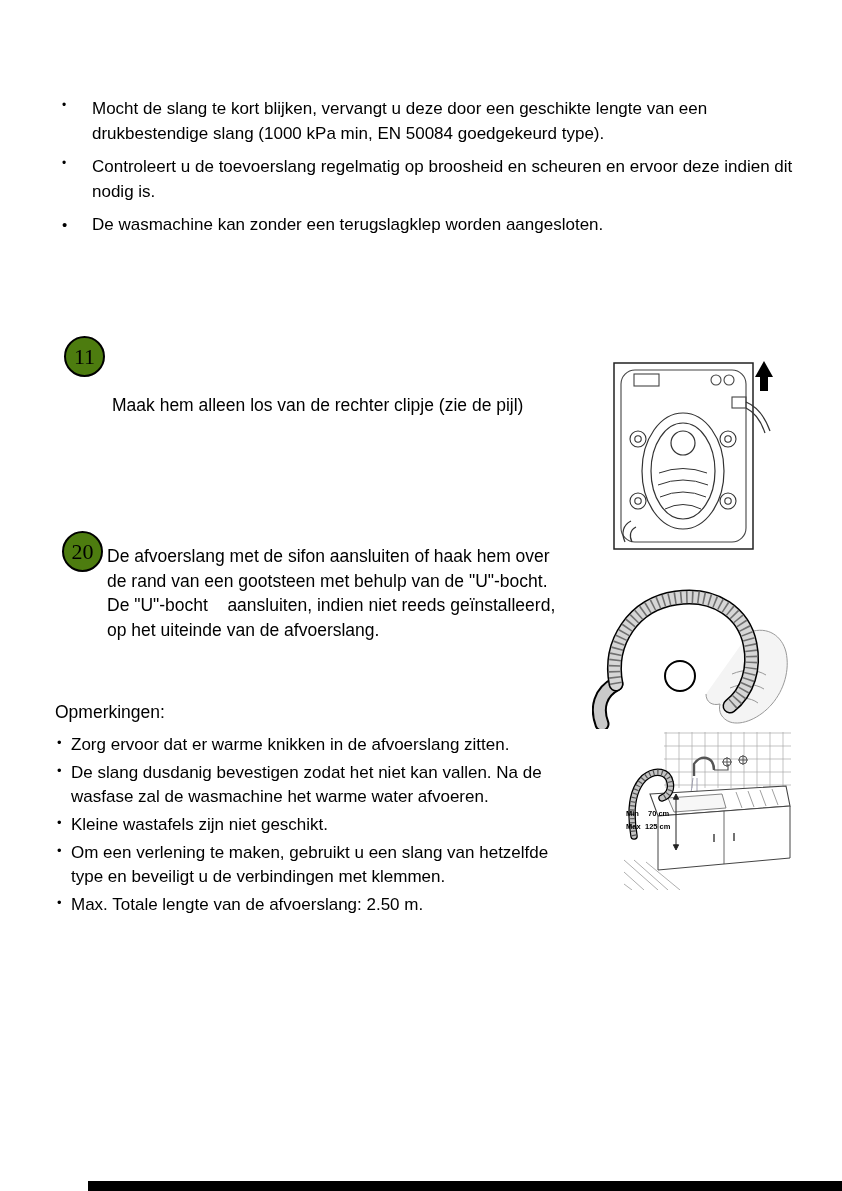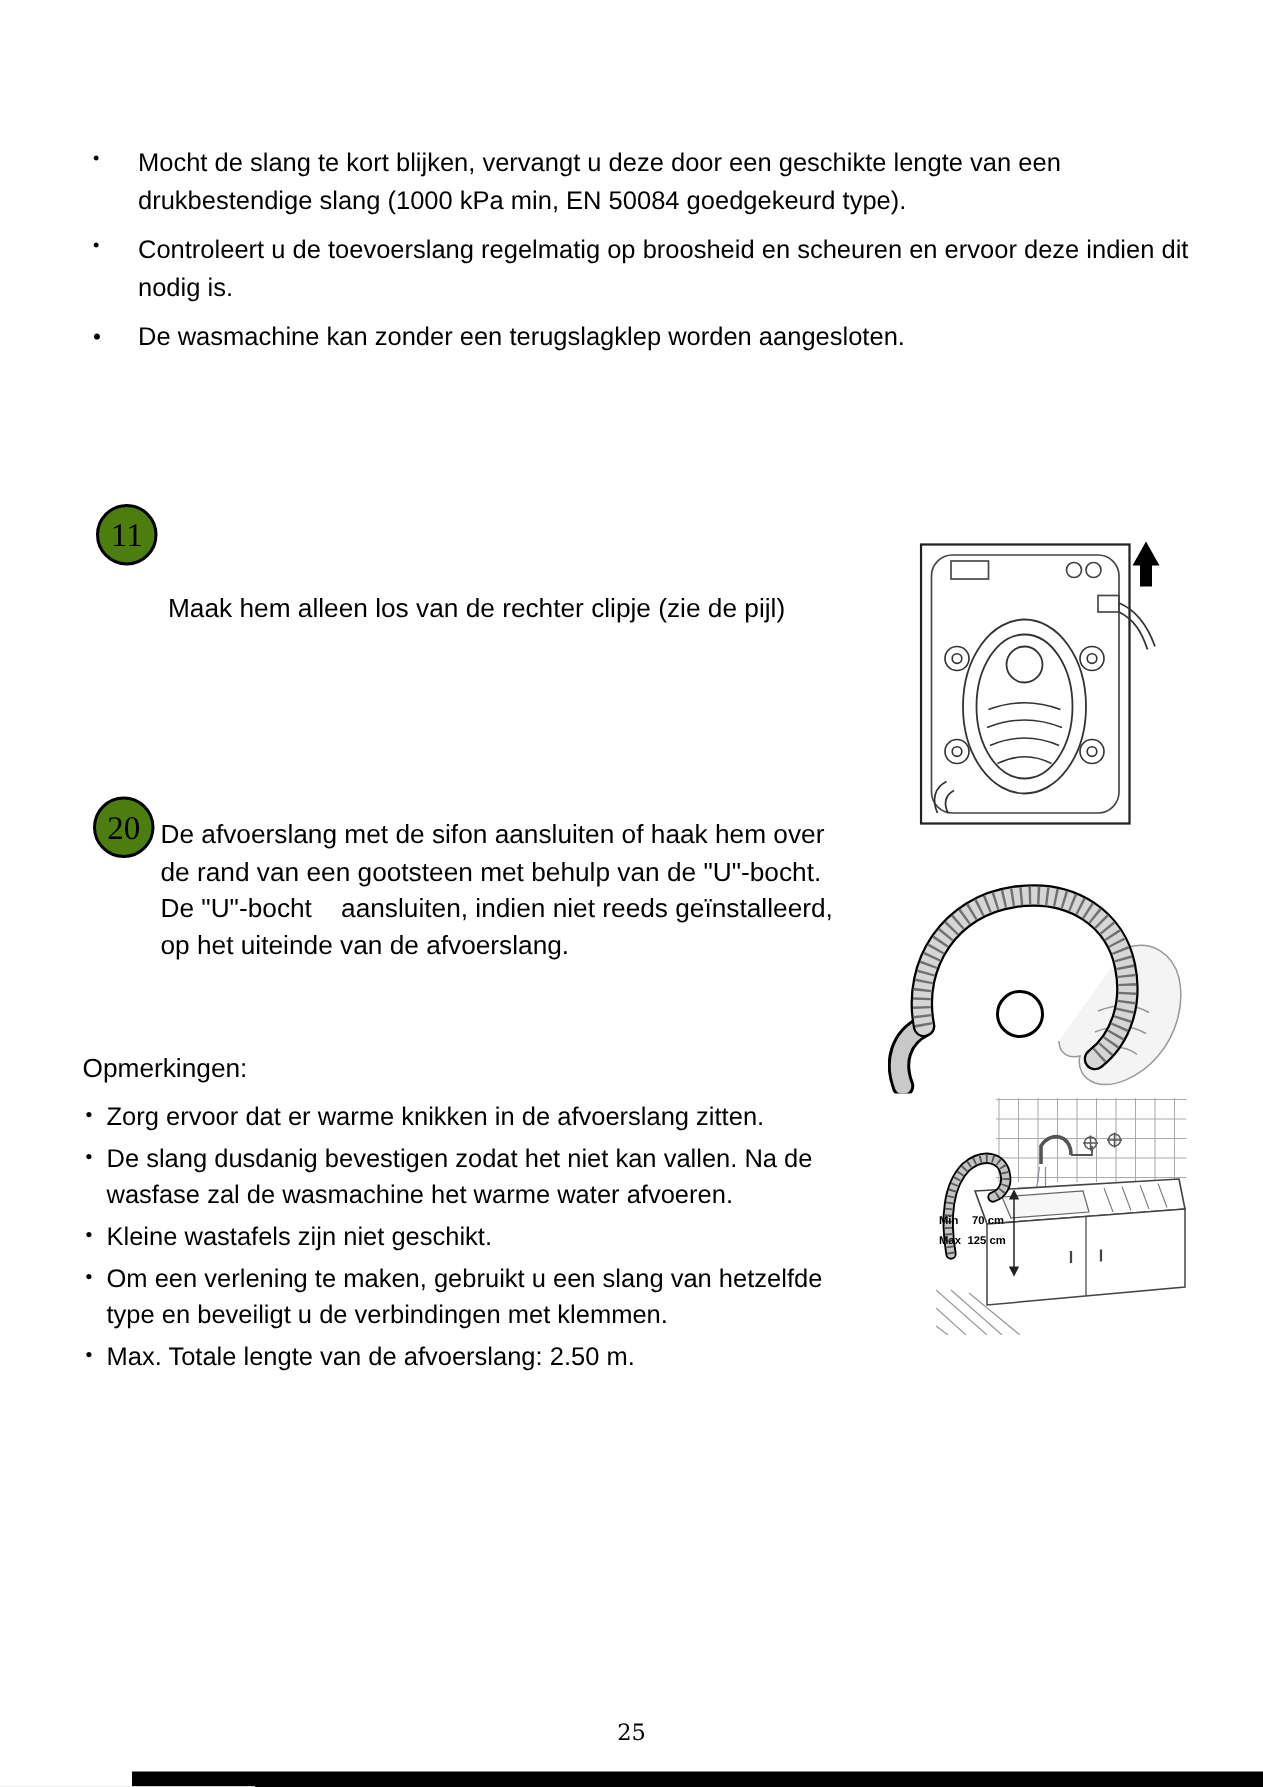--- a/index.html
+++ b/index.html
@@ -199,16 +199,15 @@
       <path d="M52,64 V116" fill="none"></path>
       <path d="M52,62 l-2.6,5.2 h5.2 z"></path>
       <path d="M52,118 l-2.6,-5.2 h5.2 z"></path>
     </g>
     <text x="2" y="84" font-size="7.5" font-weight="bold">Min</text>
     <text x="24" y="84" font-size="7.5" font-weight="bold">70 cm</text>
     <text x="2" y="97" font-size="7.5" font-weight="bold">Max</text>
     <text x="21" y="97" font-size="7.5" font-weight="bold">125 cm</text>
   </svg>
 
-  <div class="page-number">25</div>
   <div class="scan-bar"></div>
 
 </div>
 
 </body></html>

